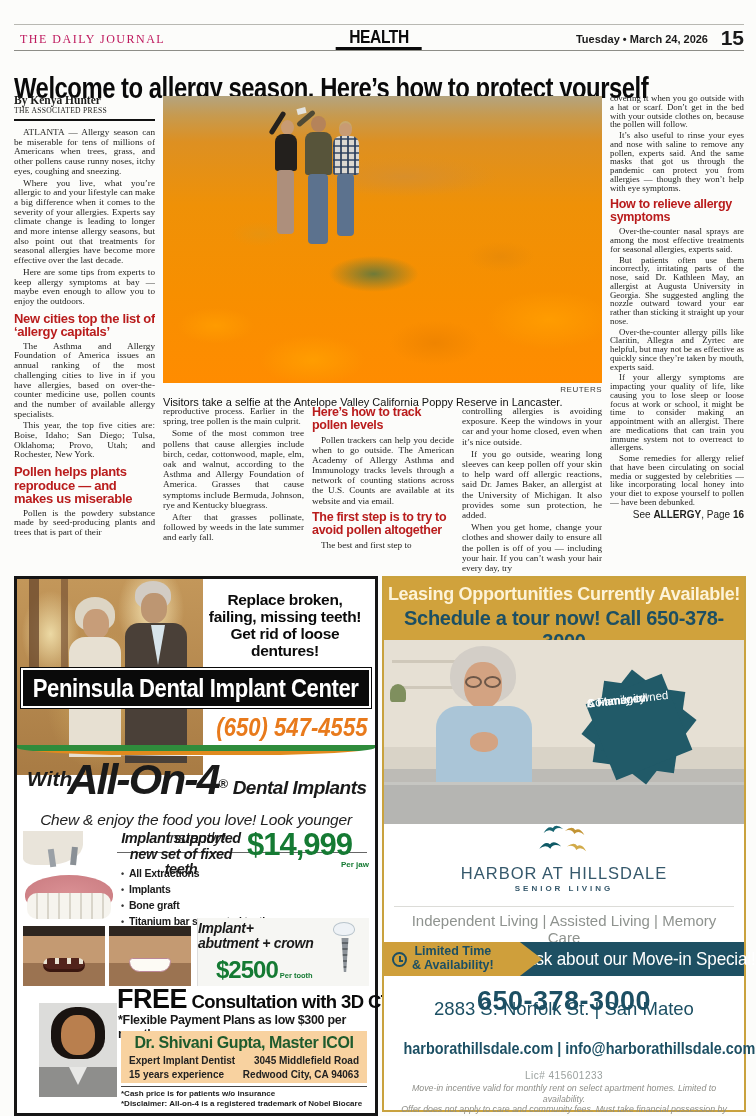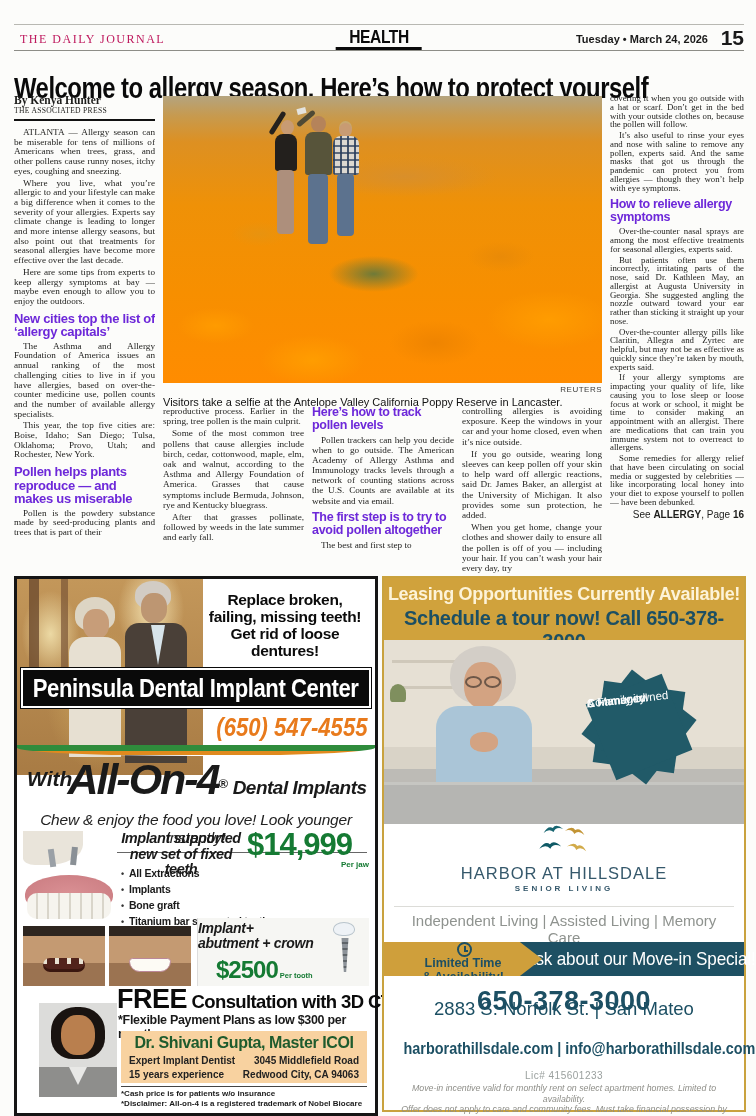--- a/index.html
+++ b/index.html
@@ -14,21 +14,21 @@
   .mast-date{position:absolute;right:36px;top:8px;font-size:11px;font-weight:800;}
   .mast-page{position:absolute;right:0px;top:1px;font-size:21px;font-weight:800;}
   
   .headline{position:absolute;left:14px;top:51px;width:126%;font-size:30px;font-weight:800;letter-spacing:-.6px;
             transform:scaleX(.795);transform-origin:left top;white-space:nowrap;color:#0a0a0a;}
   
   .col{position:absolute;font-family:"Liberation Serif",serif;text-align:justify;color:#1d1d1b;overflow:hidden;}
   .col p{margin:0 0 2px;text-indent:9px;}
   .col p.cont{text-indent:0;}
   .subhead{font-family:"Liberation Sans",sans-serif;font-weight:800;letter-spacing:-.3px;margin:5px 0 3px;
-           text-align:left;color:#6d28d9;line-height:1.04;}
+           text-align:left;color:#b91c1c;line-height:1.04;}
   .col1{left:14px;top:94px;width:141px;height:480px;font-size:9.2px;line-height:9.7px;}
   .col1 .subhead{font-size:13px;}
   .col2{left:163px;top:406px;width:141px;height:168px;font-size:9.2px;line-height:10.2px;}
   .col3{left:312px;top:406px;width:142px;height:168px;font-size:9.2px;line-height:10.1px;}
   .col3 .subhead{font-size:12.5px;}
   .col4{left:462px;top:406px;width:140px;height:168px;font-size:9.2px;line-height:10.2px;}
   .col5{left:610px;top:94px;width:134px;height:480px;font-size:8.8px;line-height:8.75px;}
   .col5 .subhead{font-size:12.5px;margin:6px 0 3px;}
   .byline-author{font-weight:800;font-size:11.5px;line-height:12px;text-align:left;text-indent:0;}
   .byline-org{font-size:7.6px;letter-spacing:.3px;text-align:left;line-height:9px;}
@@ -175,21 +175,21 @@
   .burst::after{left:0;top:0;transform:rotate(60deg);}
   .badge-text{position:absolute;left:6px;top:22px;width:106px;text-align:center;color:#fff;z-index:2;
               transform:rotate(-6deg);font-size:11.5px;line-height:1.2;}
   .h-logo{position:absolute;left:0;right:0;top:246px;height:80px;text-align:center;}
   .h-brand{font-size:16.5px;letter-spacing:1px;color:#35586b;margin-top:2px;}
   .h-brandsub{font-size:8px;letter-spacing:3px;color:#35586b;font-weight:700;margin-top:1px;}
   .h-services{position:absolute;left:10px;right:10px;top:328px;text-align:center;font-size:15px;color:#8f938f;
               border-top:1px solid #dcdcd8;border-bottom:1px solid #dcdcd8;padding:5px 0;}
   .h-ribbon{position:absolute;left:0;right:0;top:364px;height:34px;background:#1e5063;}
   .h-ribbon-gold{position:absolute;left:0;top:0;width:158px;height:34px;background:#cf9f3b;
-                 clip-path:polygon(0 0,86% 0,100% 50%,86% 100%,0 100%);display:flex;align-items:center;z-index:2;flex-direction:column;}
+                 clip-path:polygon(0 0,86% 0,100% 50%,86% 100%,0 100%);display:flex;align-items:center;z-index:2;}
   .clock{width:15px;height:15px;border:2px solid #1c4f63;border-radius:50%;margin:0 5px 0 8px;position:relative;flex:none;}
   .clock::before{content:"";position:absolute;left:5px;top:2px;width:2px;height:5px;background:#1c4f63;}
   .clock::after{content:"";position:absolute;left:5px;top:6px;width:4px;height:2px;background:#1c4f63;}
   .h-ribbon-label{font-size:12.5px;font-weight:800;color:#1c4f63;line-height:1.1;text-align:center;}
   .h-ribbon-msg{position:absolute;left:158px;right:0;top:0;height:34px;display:flex;align-items:center;justify-content:center;
                 color:#fff;font-size:19px;letter-spacing:-.2px;}
   .h-phone{position:absolute;left:0;right:0;top:408px;text-align:center;font-size:27px;font-weight:800;color:#1c4f63;letter-spacing:.5px;}
   .h-address{position:absolute;left:0;right:0;top:420px;text-align:center;font-size:18.5px;color:#1c4f63;}
   .h-web{position:absolute;left:0;right:0;top:462px;text-align:center;font-size:16px;font-weight:700;color:#1c4f63;}
   .h-license{position:absolute;left:0;right:0;top:492px;text-align:center;font-size:10px;color:#9aa09e;letter-spacing:.5px;}

